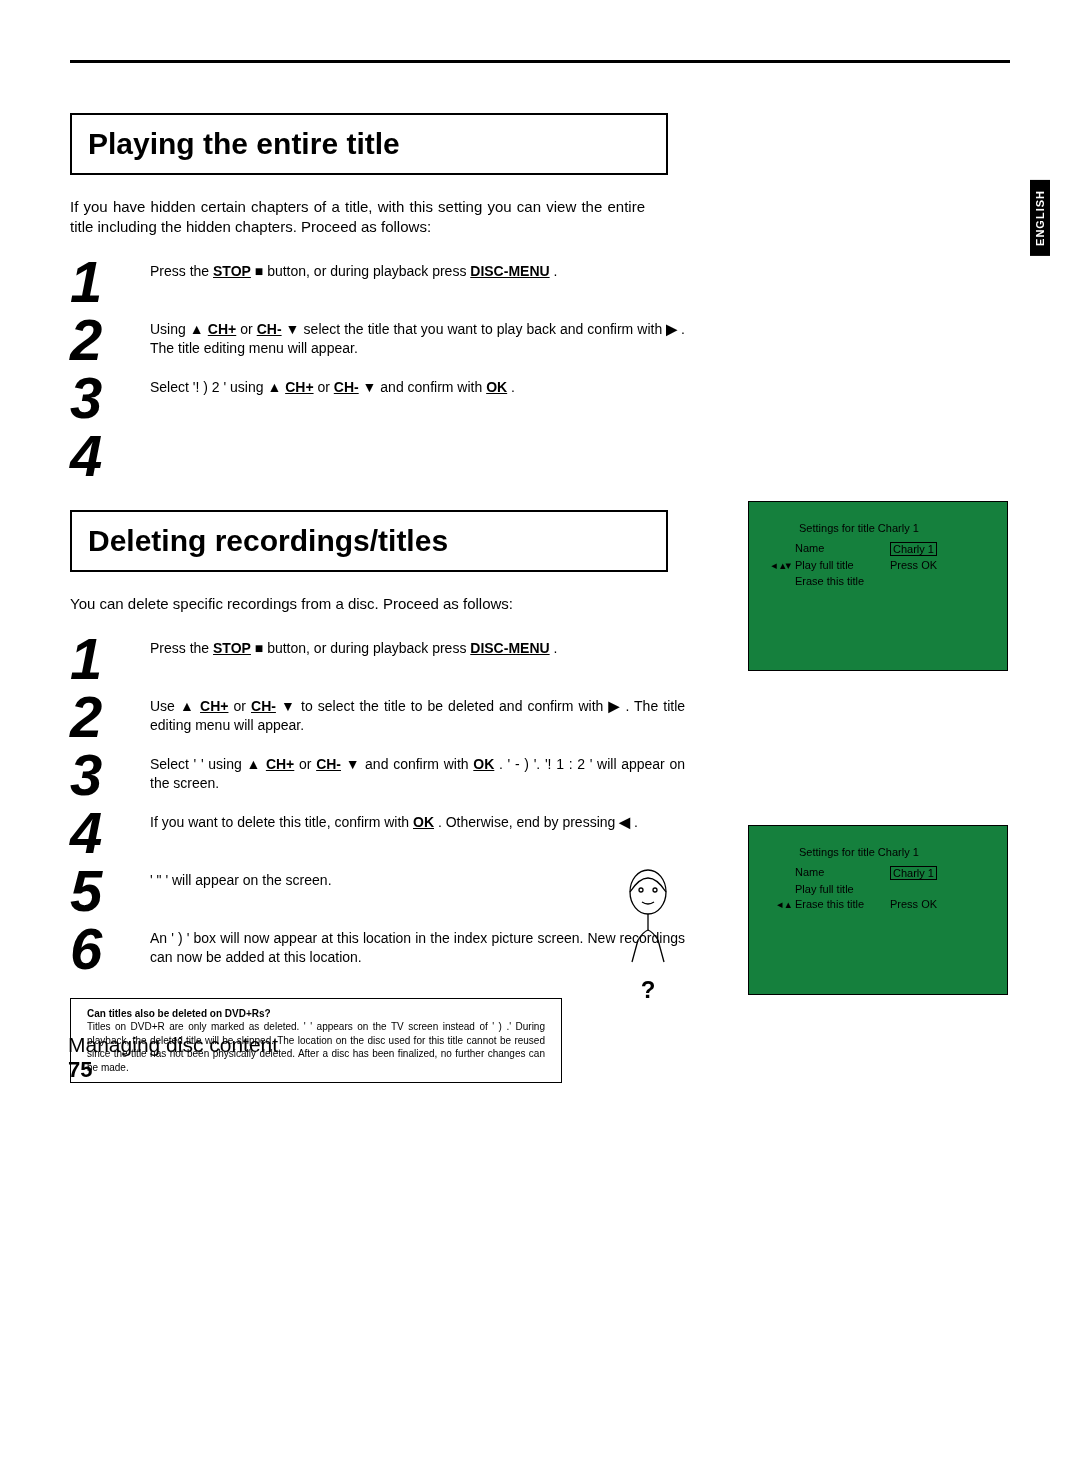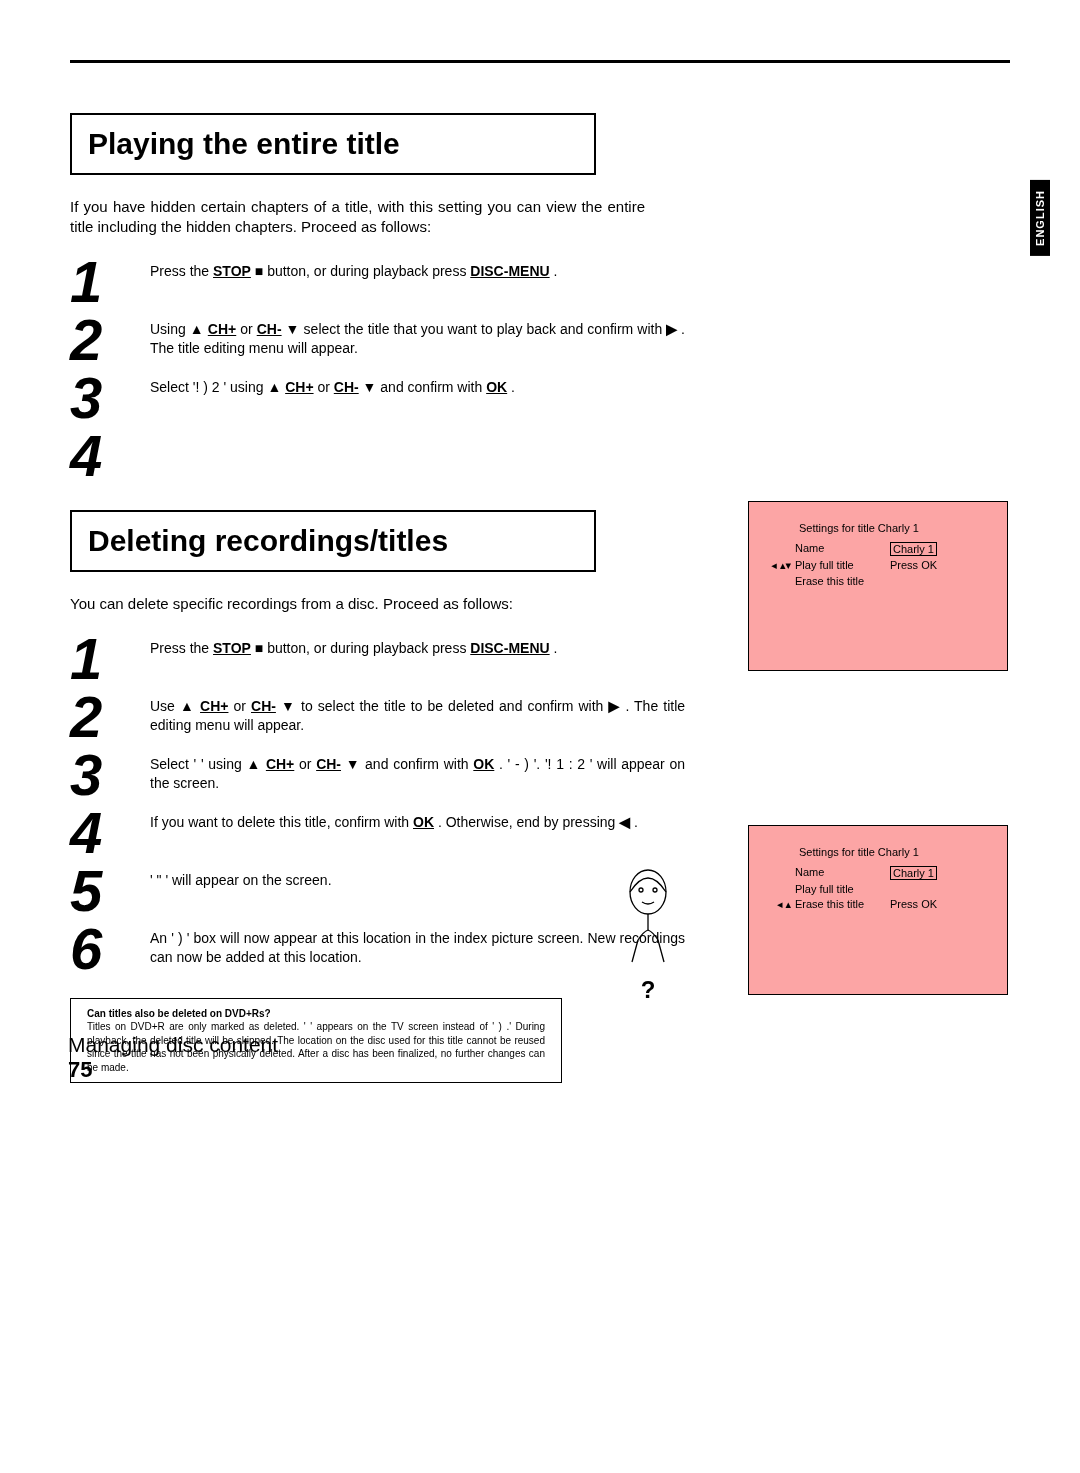--- a/index.html
+++ b/index.html
@@ -1,30 +1,30 @@
 <!DOCTYPE html>
 <html><head>
 <meta charset="utf-8">
 <style>
   * { box-sizing: border-box; }
   html, body { margin: 0; padding: 0; }
   body { width: 1080px; height: 1473px; background: #fff; font-family: Arial, Helvetica, sans-serif; color: #000; position: relative; }
   .page { position: relative; padding: 60px 70px 30px 70px; }
   .topbar { border-top: 3px solid #000; margin: 0 0 50px 0; }
   .lang-tab { position: absolute; right: 30px; top: 180px; background: #000; color: #fff; font-size: 11px; font-weight: bold; writing-mode: vertical-rl; transform: rotate(180deg); padding: 10px 4px; letter-spacing: 1px; }
-  .section-title { border: 2px solid #000; padding: 12px 16px; font-size: 30px; font-weight: bold; display: inline-block; width: 526px; }
+  .section-title { border: 2px solid #000; padding: 12px 16px; font-size: 30px; font-weight: bold; display: inline-block; width: 598px; }
   .intro { font-size: 15px; text-align: justify; width: 575px; margin: 22px 0 18px 0; line-height: 1.35; }
   .col-wrap { position: relative; }
   .steps { width: 615px; }
   .step-row { display: flex; align-items: flex-start; margin-bottom: 6px; }
   .step-num { font-size: 58px; font-weight: 900; font-style: italic; width: 80px; line-height: 0.9; text-align: left; letter-spacing: -3px; font-family: Arial, sans-serif; }
   .step-body { flex: 1; font-size: 14px; text-align: justify; line-height: 1.35; padding-top: 6px; }
   .step-body .bold { font-weight: bold; text-decoration: underline; }
   .glyph { font-weight: bold; }
-  .osd-box { position: absolute; border: 1.5px solid #000; width: 260px; height: 170px; padding: 20px 14px 12px 14px; font-size: 11px; background:#fca5a5; }
+  .osd-box { position: absolute; border: 1.5px solid #000; width: 260px; height: 170px; padding: 20px 14px 12px 14px; font-size: 11px; background:#15803d; }
   .osd-play { right: 2px; top: 388px; }
   .osd-del  { right: 2px; top: 712px; }
   .osd-title { text-align:left; margin-left:36px; margin-bottom: 8px; }
   .osd-row { display:flex; margin: 3px 0; }
   .osd-left-margin{ width:32px; display:inline-flex; justify-content:flex-end; align-items:center; font-size:11px; padding-right:4px;}
   .osd-label { width:95px; }
   .osd-val-box { border:1px solid #000; padding:0 2px; font-size:11px; }
   .osd-val-plain{ font-size:11px; }
   .tip-box { border: 1.5px solid #000; width: 492px; padding: 8px 16px; font-size: 10px; text-align: justify; line-height: 1.35; margin-top: 22px; }
   .tip-box b { font-weight: bold; }

